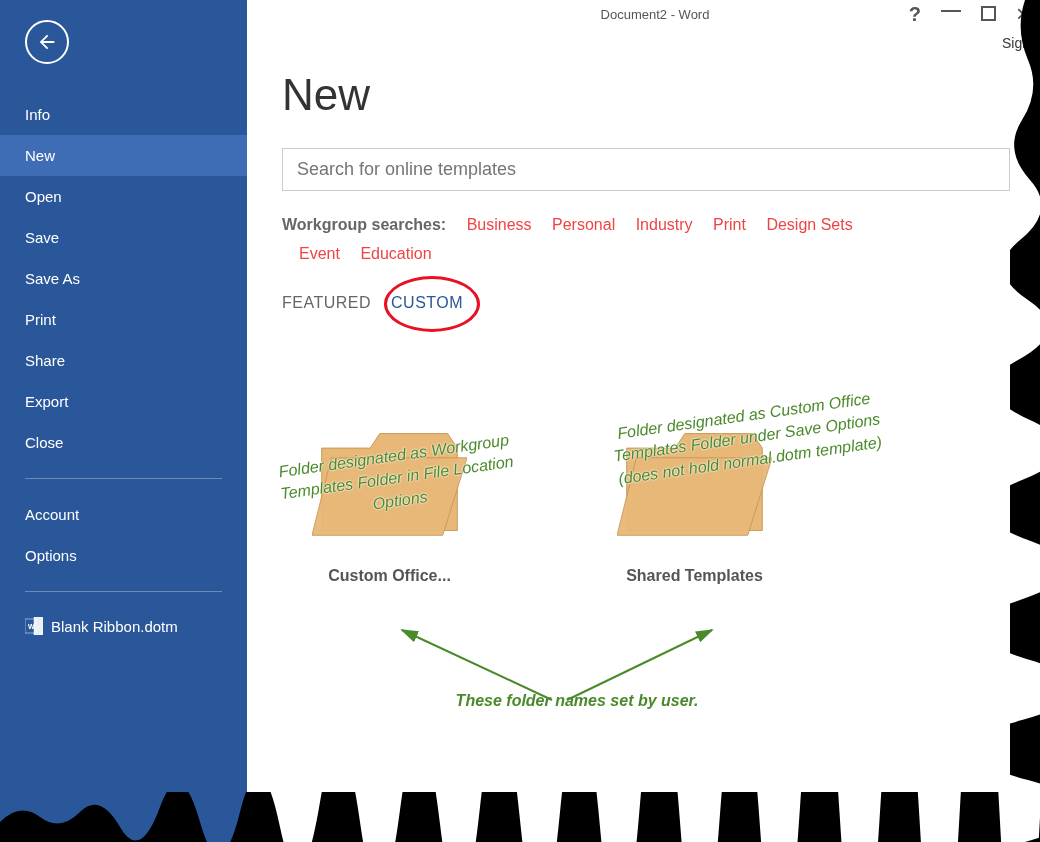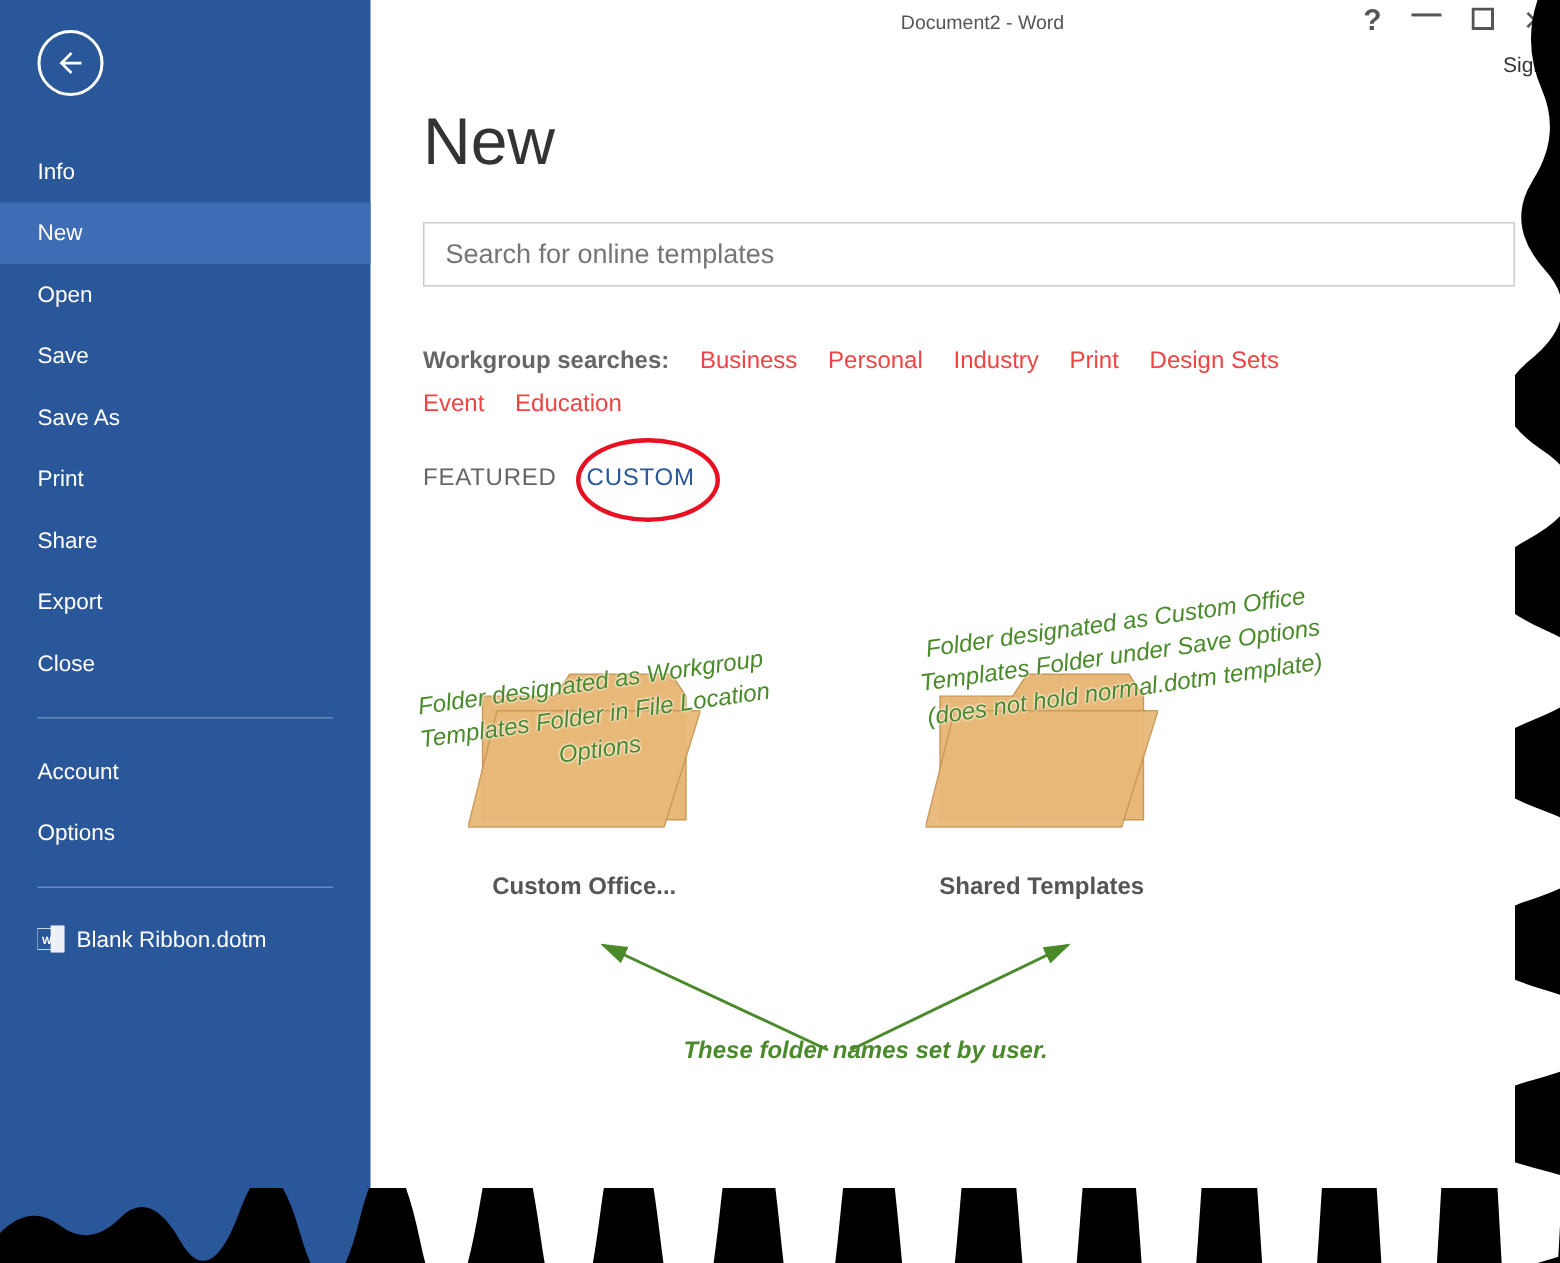--- a/index.html
+++ b/index.html
@@ -118,21 +118,21 @@
       color: #333;
       margin-bottom: 28px;
     }
     .search-box {
       width: 100%;
       border: 1px solid #ccc;
       padding: 10px 14px;
       font-size: 18px;
       color: #888;
       background: #fff;
-      margin-bottom: 36px;
+      margin-bottom: 20px;
     }
     .suggested {
       font-size: 16px;
       color: #666;
       margin-bottom: 6px;
       line-height: 1.8;
     }
     .suggested-label { font-weight: 600; }
     .sugg-link {
       color: #ef4444;
@@ -269,21 +269,21 @@
     <div class="page-title">New</div>
     <input class="search-box" placeholder="Search for online templates" style="">
     <div class="suggested">
       <span class="suggested-label">Workgroup searches:</span>
       <span class="sugg-link">Business</span>
       <span class="sugg-link">Personal</span>
       <span class="sugg-link">Industry</span>
       <span class="sugg-link">Print</span>
       <span class="sugg-link">Design Sets</span>
       <br>
-      <span class="sugg-link" style="margin-left:0">Event</span>
+      <span class="sugg-link" style="margin-left:17px">Event</span>
       <span class="sugg-link">Education</span>
     </div>
     <div class="tabs">
       <span class="tab">FEATURED</span>
       <span class="tab active">CUSTOM</span>
       <div class="circle-annotation" style="left:102px; top:-18px; width:96px; height:56px;"></div>
     </div>
 
     <div class="folders">
       <div class="folder-item">

